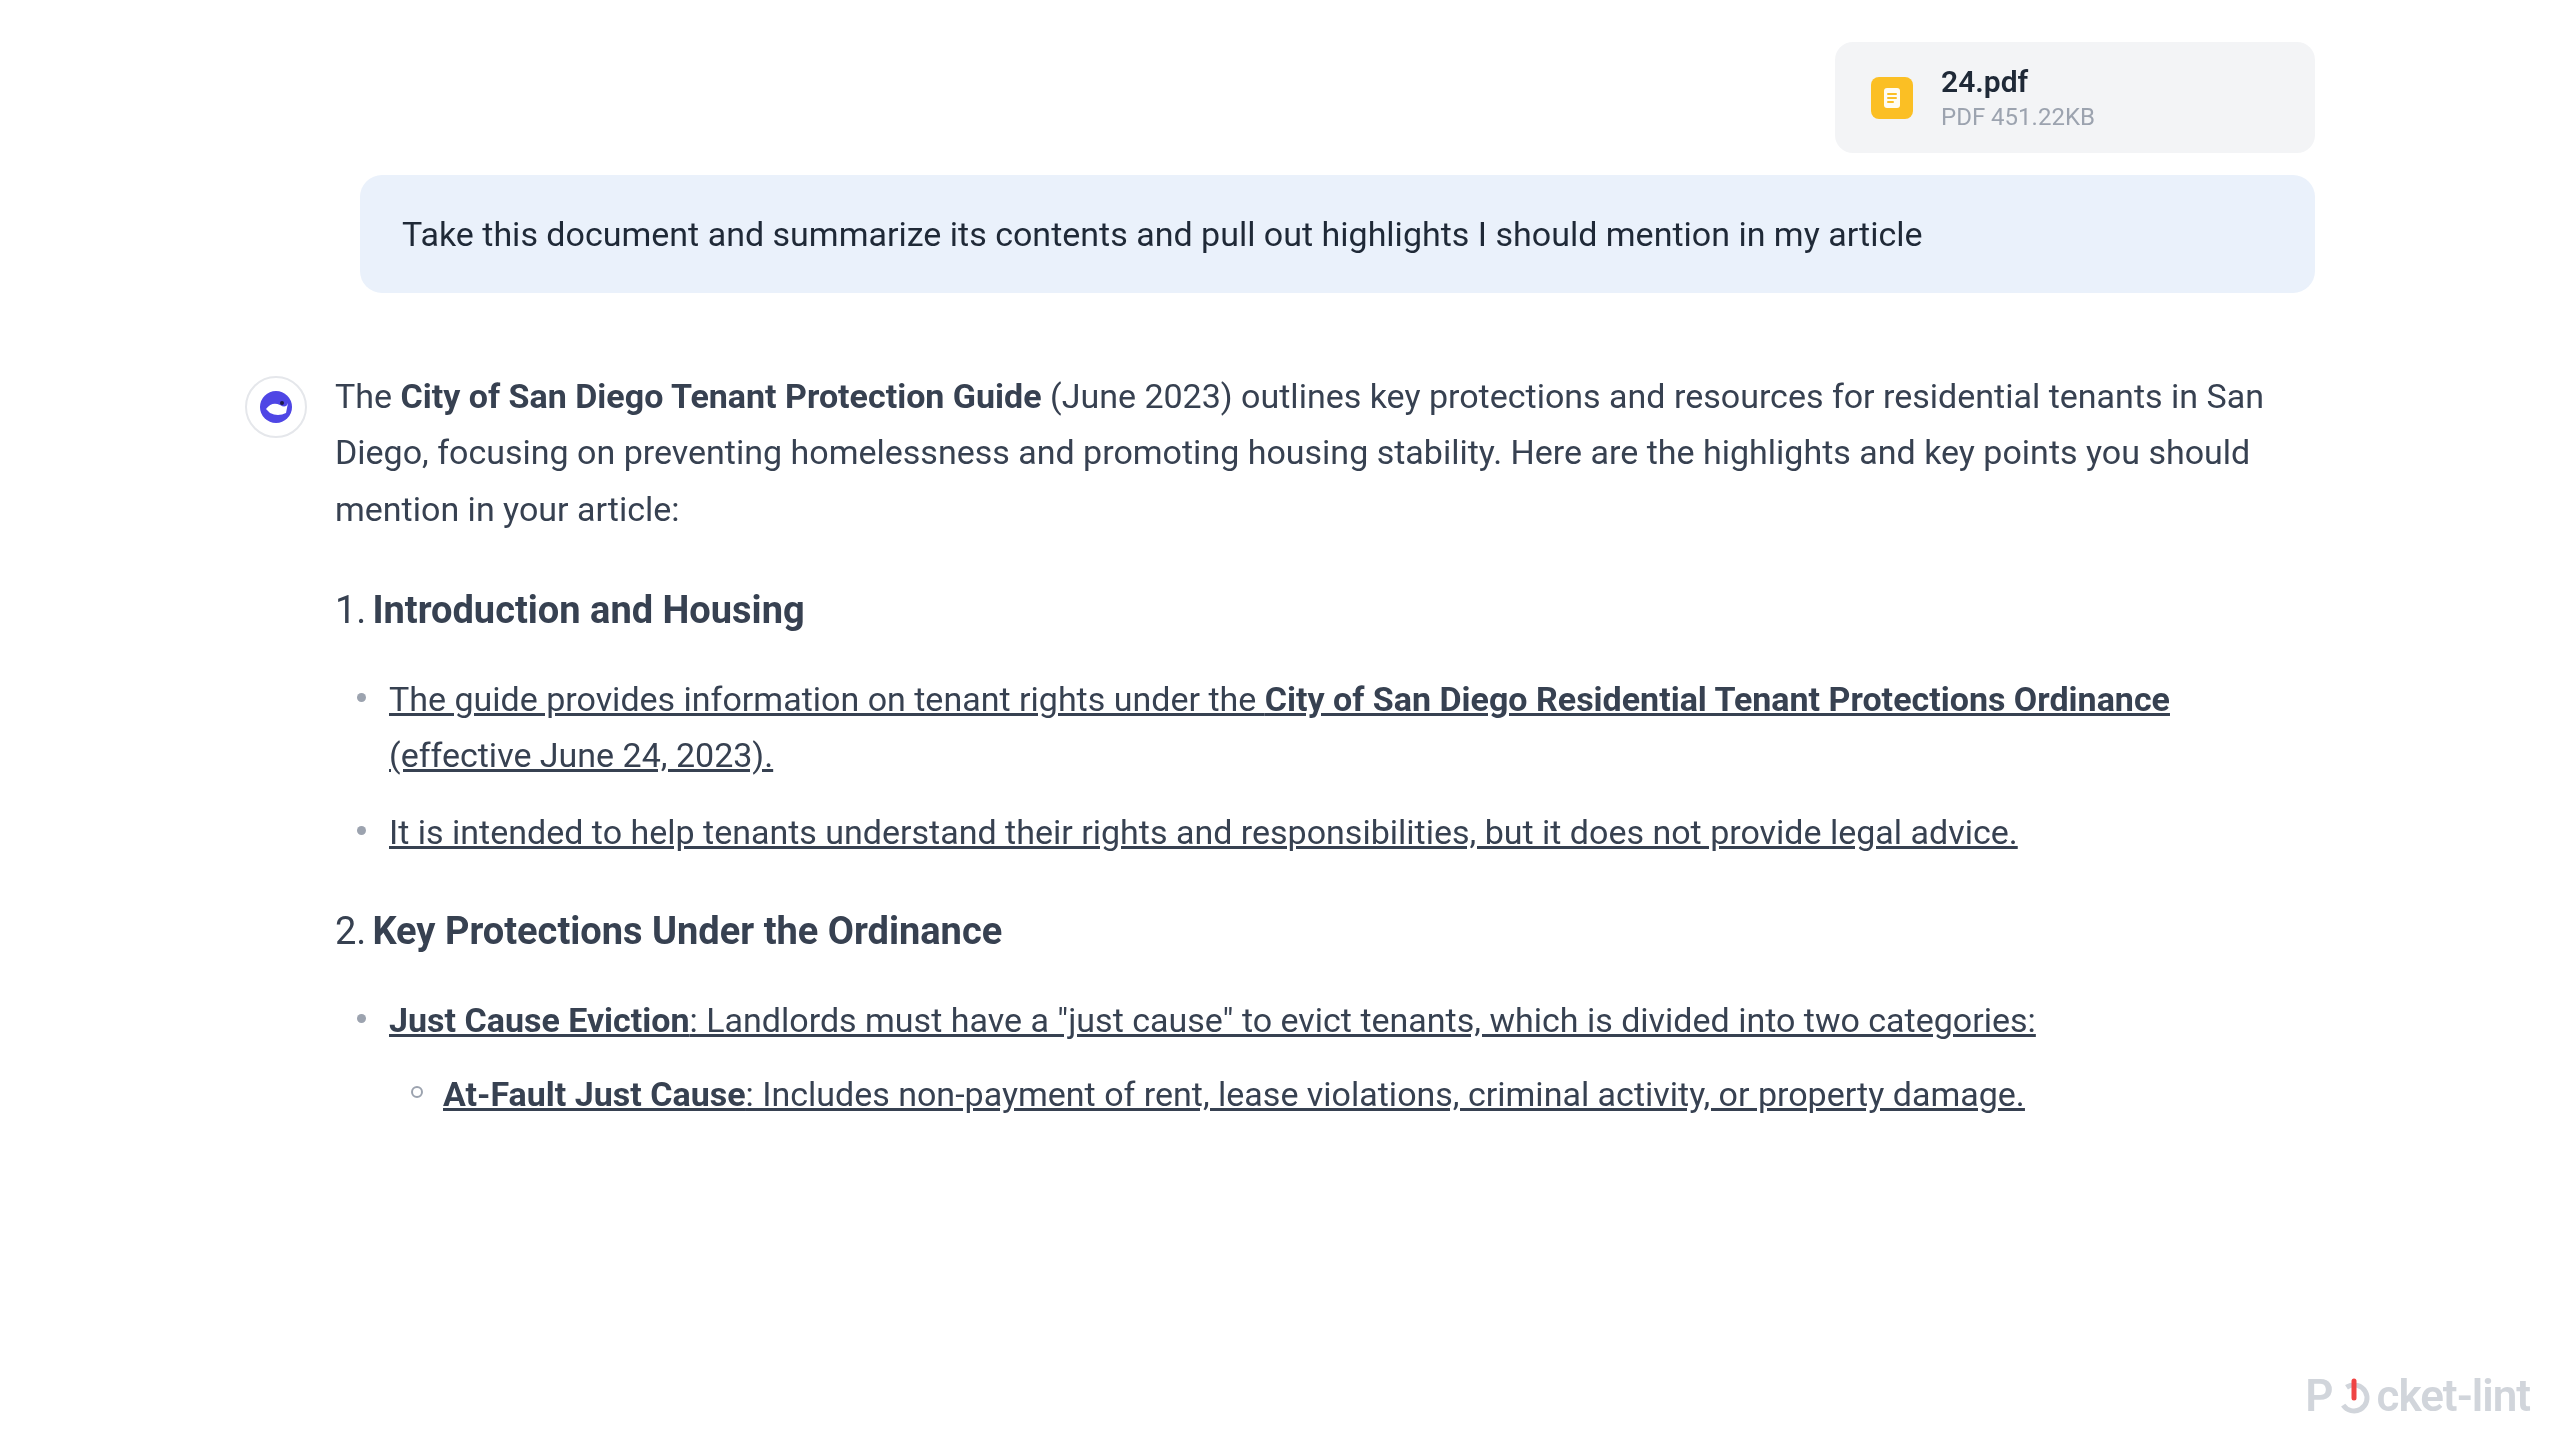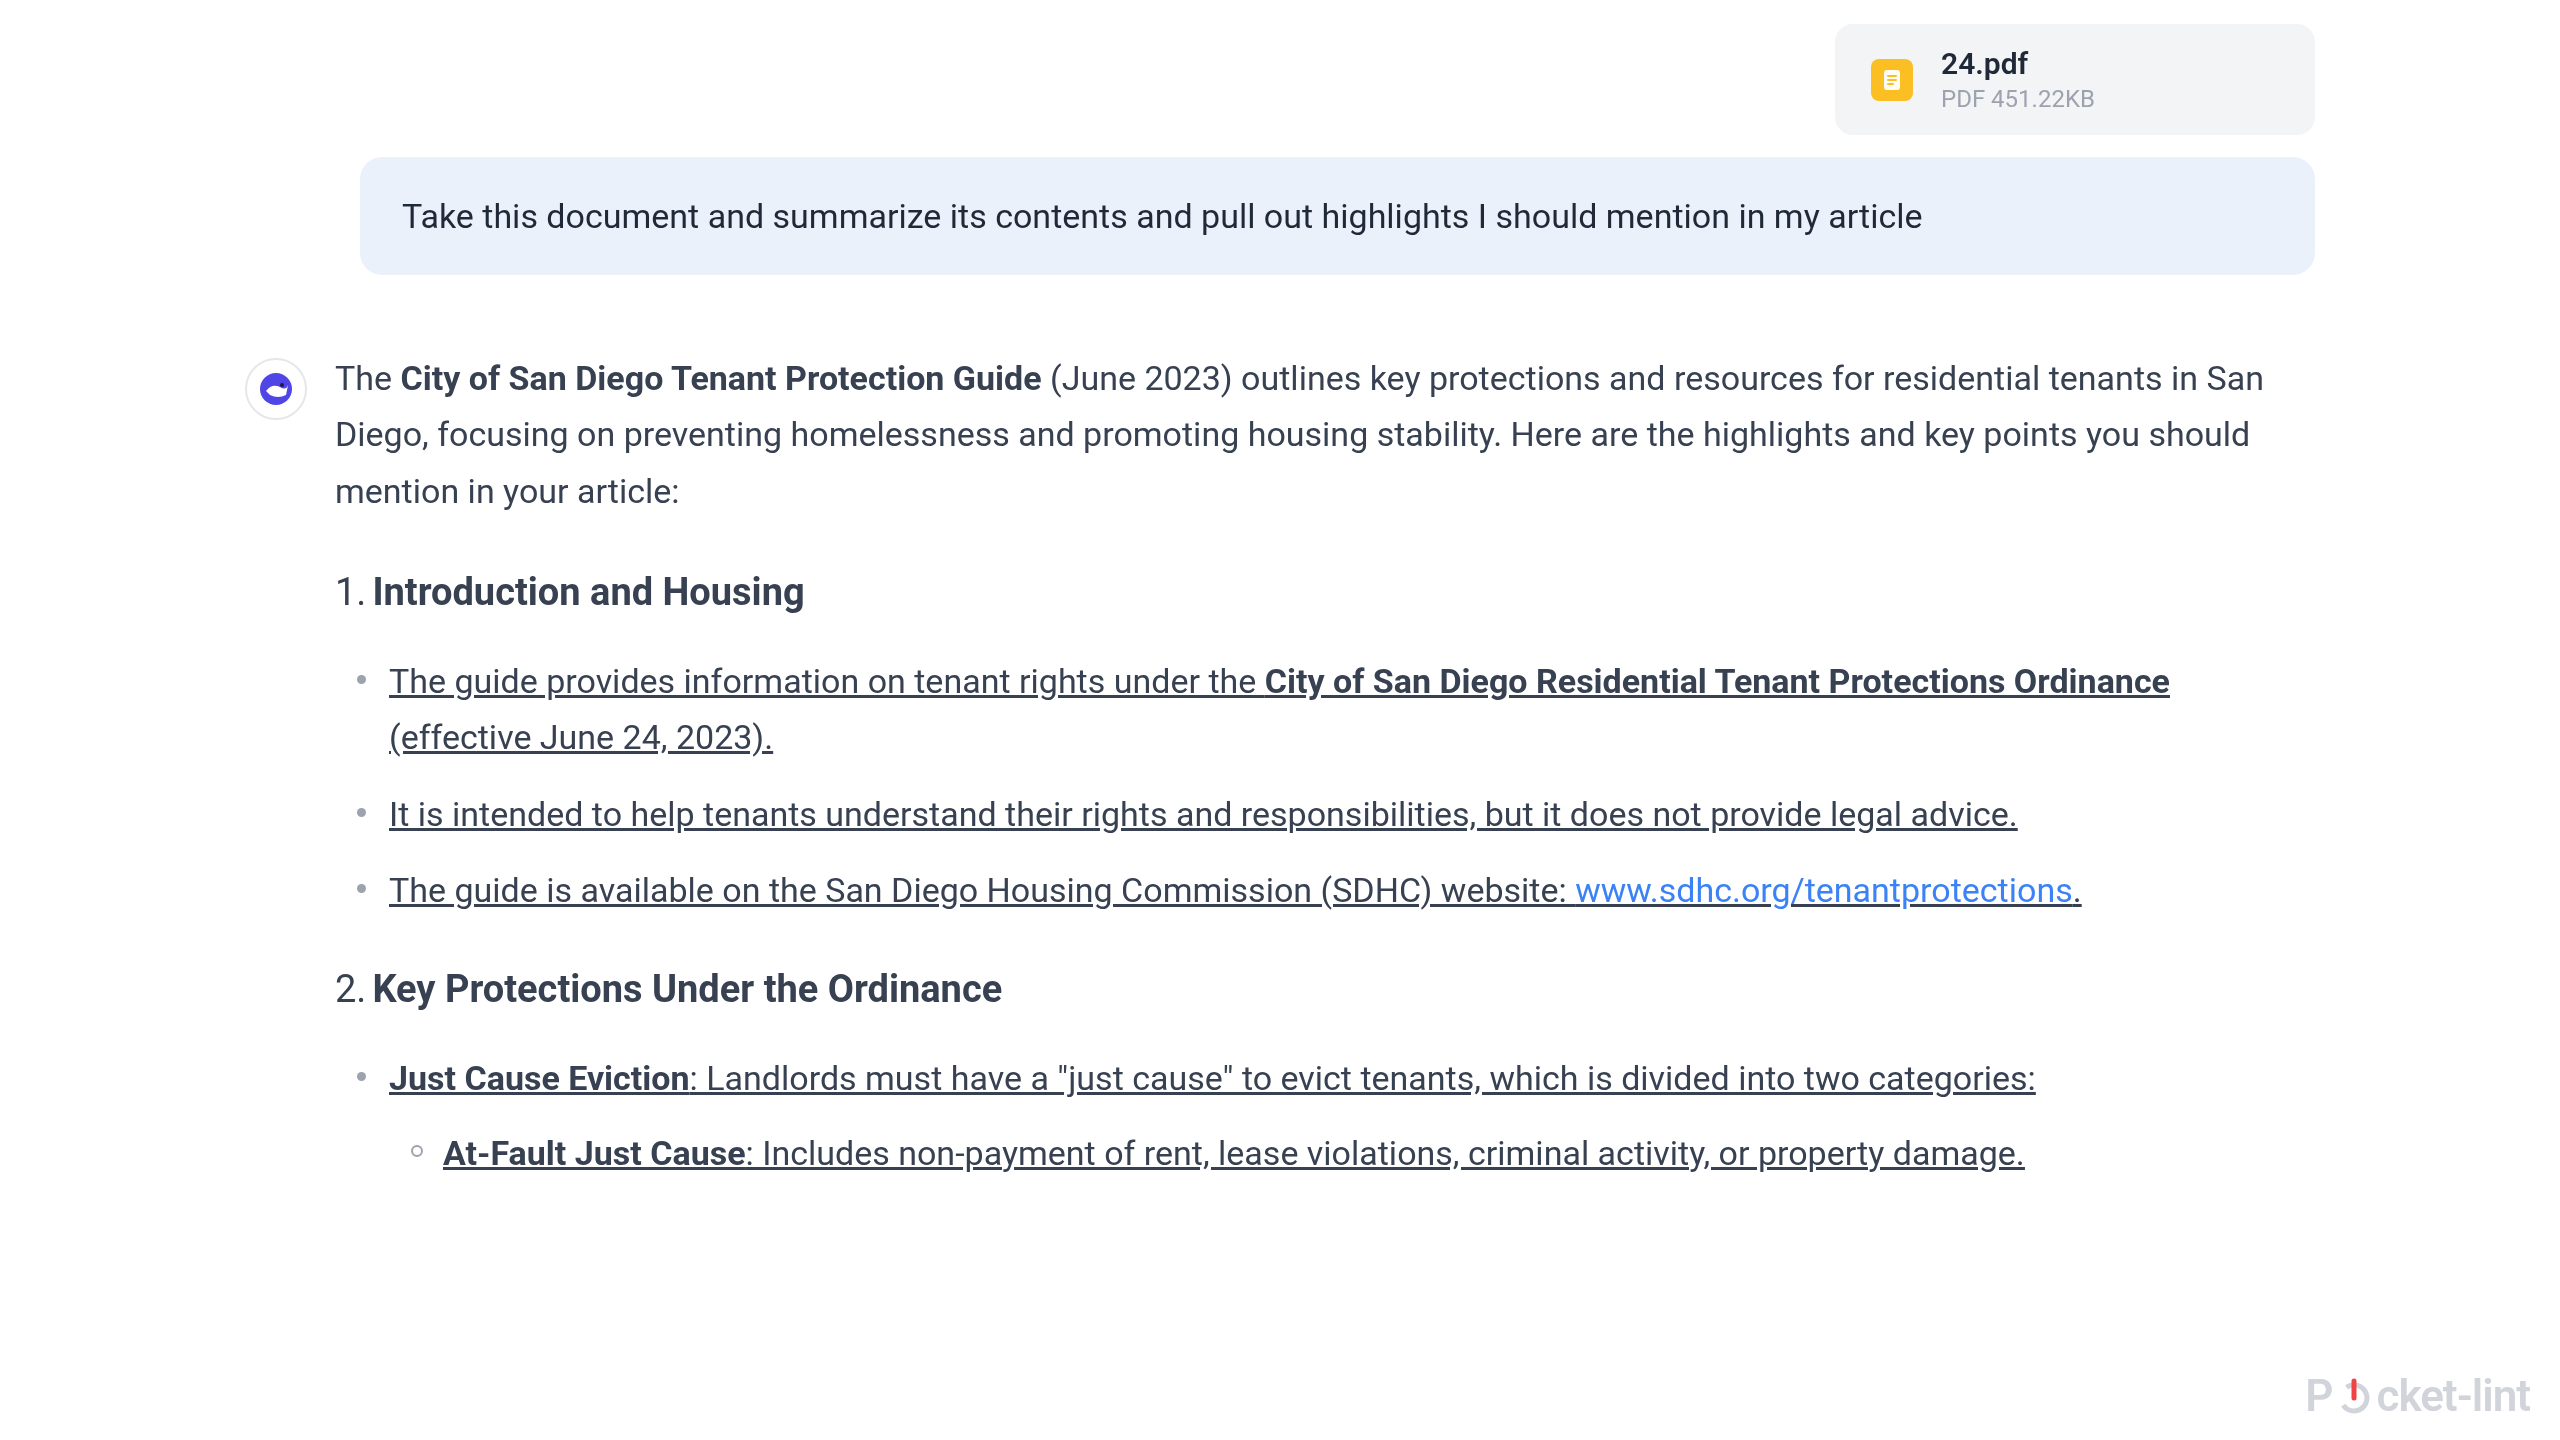--- a/index.html
+++ b/index.html
@@ -7,21 +7,21 @@
     font-family: -apple-system, BlinkMacSystemFont, "Segoe UI", Roboto, Helvetica, Arial, sans-serif;
     background: #ffffff;
     width: 2560px;
     height: 1440px;
     overflow: hidden;
     position: relative;
   }
   .container {
     width: 2070px;
     margin: 0 auto;
-    padding-top: 24px;
+    padding-top: 42px;
   }
   .file-attachment {
     display: flex;
     align-items: center;
     gap: 28px;
     background: #f3f4f6;
     border-radius: 18px;
     padding: 22px 36px;
     width: 480px;
     margin-left: auto;
@@ -163,23 +163,20 @@
         <span class="num">1.</span><span>Introduction and Housing</span>
       </h3>
 
       <ul>
         <li>
           <span>The guide provides information on tenant rights under the </span><span class="bold">City of San Diego Residential Tenant Protections Ordinance</span><span> (effective June 24, 2023).</span>
         </li>
         <li>
           <span>It is intended to help tenants understand their rights and responsibilities, but it does not provide legal advice.</span>
         </li>
-        <li>
-          <span>The guide is available on the San Diego Housing Commission (SDHC) website: </span><a href="#">www.sdhc.org/tenantprotections</a><span>.</span>
-        </li>
       </ul>
 
       <h3>
         <span class="num">2.</span><span>Key Protections Under the Ordinance</span>
       </h3>
 
       <ul>
         <li>
           <span class="bold">Just Cause Eviction</span><span>: Landlords must have a "just cause" to evict tenants, which is divided into two categories:</span>
           <ul>

